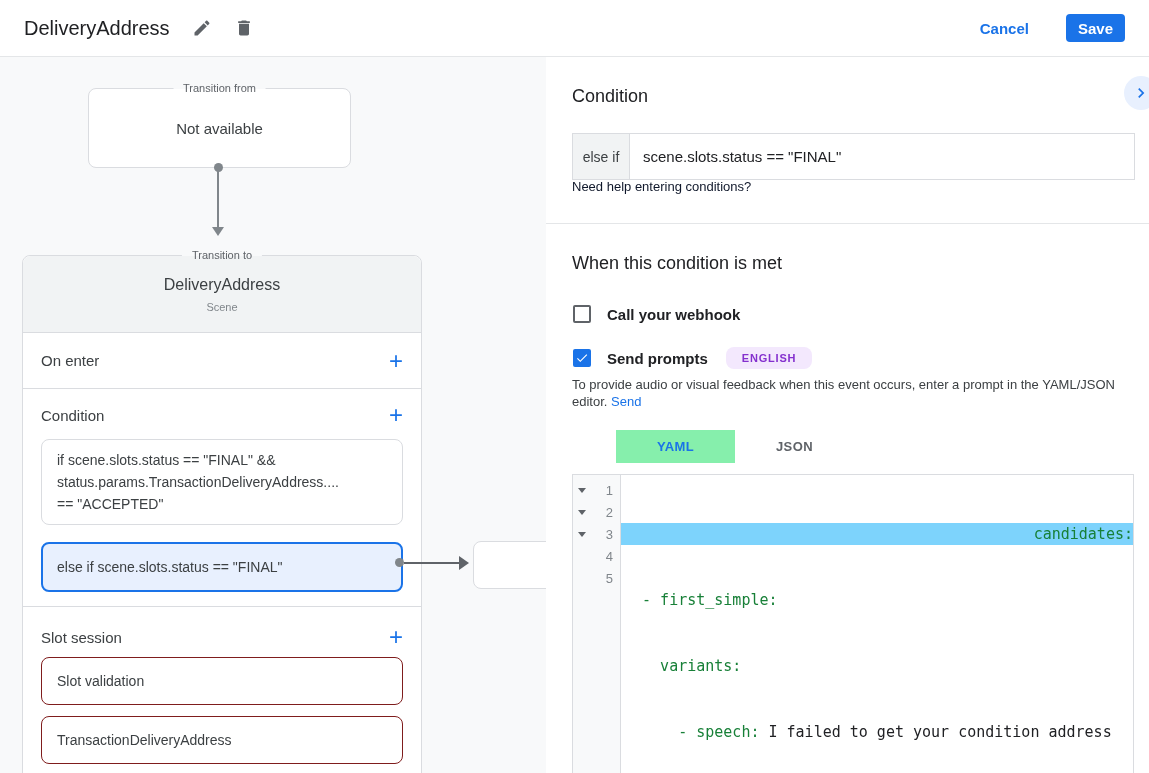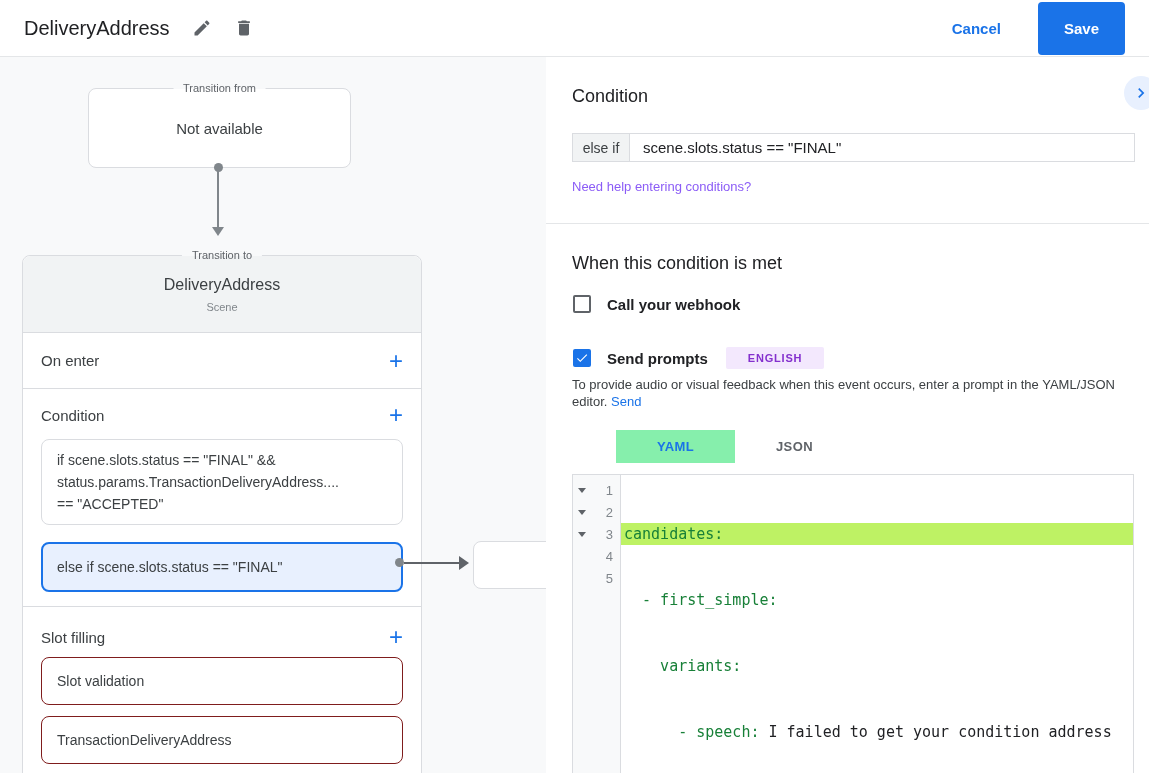--- a/index.html
+++ b/index.html
@@ -10,21 +10,21 @@
   
   .app-header { height:57px; display:flex; align-items:center; padding:0 24px;
     background:#fff; border-bottom:1px solid #e4e6e8; position:relative; z-index:5; }
   .app-title { font-size:20px; color:#202124; }
   .icon-btn { margin-left:22px; width:20px; height:20px; color:#5f6368; cursor:pointer; }
   .icon-btn svg { width:20px; height:20px; fill:#5f6368; }
   .header-actions { margin-left:auto; display:flex; align-items:center; }
   .cancel-btn { color:#1a73e8; font-size:15px; font-weight:bold; margin-right:37px;
     background:none; border:none; cursor:pointer; font-family:inherit;margin-left:45px; }
   .save-btn { background:#1a73e8; color:#fff; font-size:15px; font-weight:bold;
-    height:53px; padding:0 26px; border:none; border-radius:4px; cursor:pointer; font-family:inherit; }
+    height:28px; padding:0 12px; border:none; border-radius:4px; cursor:pointer; font-family:inherit; }
 
   .main { position:relative; width:1149px; height:716px; }
 
   
   .left-panel { position:absolute; left:0; top:0; width:546px; height:716px;
     background:#f8f9fa; overflow:hidden;text-decoration:underline; }
 
   .tfrom-box { position:absolute; left:88px; top:31px; width:263px; height:80px;
     background:#fff; border:1px solid #dadce0; border-radius:8px;
     display:flex; align-items:center; justify-content:center; }
@@ -73,43 +73,43 @@
   .conn-target { position:absolute; left:473px; top:484px; width:100px; height:48px;
     background:#fff; border:1px solid #dadce0; border-radius:8px; }
 
   
   .right-panel { position:absolute; left:546px; top:0; width:603px; height:716px; background:#fff; }
   .panel-title { position:absolute; left:26px; top:29px; font-size:18px; color:#202124; }
   .expand-btn { position:absolute; left:578px; top:19px; width:34px; height:34px; border-radius:50%;
     background:#e8f0fe; display:flex; align-items:center; justify-content:center; cursor:pointer; }
   .expand-btn svg { width:20px; height:20px; fill:#1a73e8; }
 
-  .cond-input-row { position:absolute; left:26px; top:76px; width:563px; height:29px;
+  .cond-input-row { position:absolute; left:26px; top:76px; width:563px; height:47px;
     border:1px solid #dadce0; display:flex; background:#fff; }
   .cond-prefix { width:57px; background:#f1f3f4; border-right:1px solid #dadce0;
     display:flex; align-items:center; justify-content:center; font-size:14px; color:#3c4043; }
   .cond-value { flex:1; display:flex; align-items:center; padding-left:13px;
     font-size:15px; color:#202124; }
-  .help-link { position:absolute; left:26px; top:122px; font-size:13px; color:#8b5cf6;
+  .help-link { position:absolute; left:26px; top:122px; font-size:13px; color:#0f172a;
     text-decoration:none; cursor:pointer; }
   .panel-divider { position:absolute; left:0; top:166px; width:603px; height:1px; background:#e4e6e8; }
 
   .when-title { position:absolute; left:26px; top:196px; font-size:18px; color:#202124; }
 
   .check-row { position:absolute; left:27px; display:flex; align-items:center; }
-  .check-row-1 { top:238px; }
+  .check-row-1 { top:248px; }
   .check-row-2 { top:290px; }
   .checkbox-empty { width:18px; height:18px; border:2px solid #5f6368; border-radius:2px;
     background:#fff; cursor:pointer; flex:none; }
   .checkbox-checked { width:18px; height:18px; background:#1a73e8; border-radius:2px;
     display:flex; align-items:center; justify-content:center; cursor:pointer; flex:none; }
   .checkbox-checked svg { width:14px; height:14px; fill:#fff; }
   .check-label { margin-left:16px; font-size:15px; font-weight:bold; color:#202124; cursor:pointer; }
   .lang-badge { margin-left:18px; background:#f3e8fd; color:#8430ce; font-size:11px;
-    font-weight:bold; letter-spacing:0.8px; padding:5px 22px; border-radius:2px; }
+    font-weight:bold; letter-spacing:0.8px; padding:5px 16px; border-radius:8px; }
 
   .desc { position:absolute; left:26px; top:319px; width:560px; font-size:13px;
     color:#3c4043; line-height:17px; }
   .desc-link { color:#1a73e8; text-decoration:none; cursor:pointer; }
 
   .tabs { position:absolute; left:26px; top:373px; display:flex; }
   .tab { width:119px; height:33px; display:flex; align-items:center; justify-content:center;
     font-size:13px; font-weight:bold; letter-spacing:0.4px; cursor:pointer; }
   .tab-active { background:#86efac; color:#1a73e8;margin-left:44px; }
   .tab-inactive { background:transparent; color:#5f6368; }
@@ -118,21 +118,21 @@
     border:1px solid #dadce0; display:flex; background:#fff; }
   .gutter { width:48px; background:#f8f9fa; border-right:1px solid #dadce0; padding-top:4px; }
   .gutter-row { height:22px; display:flex; align-items:center; }
   .fold { width:16px; padding-left:5px; display:flex; align-items:center; cursor:pointer; }
   .fold-tri { width:0; height:0; border-left:4px solid transparent; border-right:4px solid transparent;
     border-top:5px solid #5f6368; }
   .lnum { flex:1; text-align:right; padding-right:7px; font-size:13px; color:#80868b; }
   .code { flex:1; padding-top:4px; font-family:"DejaVu Sans Mono", monospace;
     font-size:15px; line-height:22px; white-space:pre; overflow:hidden; cursor:text; }
   .code-line { height:22px; padding-left:3px; }
-  .code-line-hl { background:#bef264; }
+  .code-line-hl { background:#7dd3fc;text-align:right; }
   .tok-key { color:#188038; }
   .tok-val { color:#202124; }
 </style>
 </head>
 <body>
 
 <div class="screen">
 
   <div class="app-header">
     <span class="app-title">DeliveryAddress</span>
@@ -186,21 +186,21 @@
           <div class="cond-box1">
             <div>if scene.slots.status == "FINAL" &amp;&amp;</div>
             <div>status.params.TransactionDeliveryAddress....</div>
             <div>== "ACCEPTED"</div>
           </div>
           <div class="cond-box2">else if scene.slots.status == "FINAL"</div>
         </div>
 
         <div class="section-slot">
           <div class="section-head">
-            <span class="row-label">Slot filling</span>
+            <span class="row-label">Slot session</span>
             <span class="plus">+</span>
           </div>
           <div class="slot-box">Slot validation</div>
           <div class="slot-box">TransactionDeliveryAddress</div>
         </div>
       </div>
 
       <div class="conn-dot"></div>
       <div class="conn-line"></div>
       <div class="conn-head"></div>

